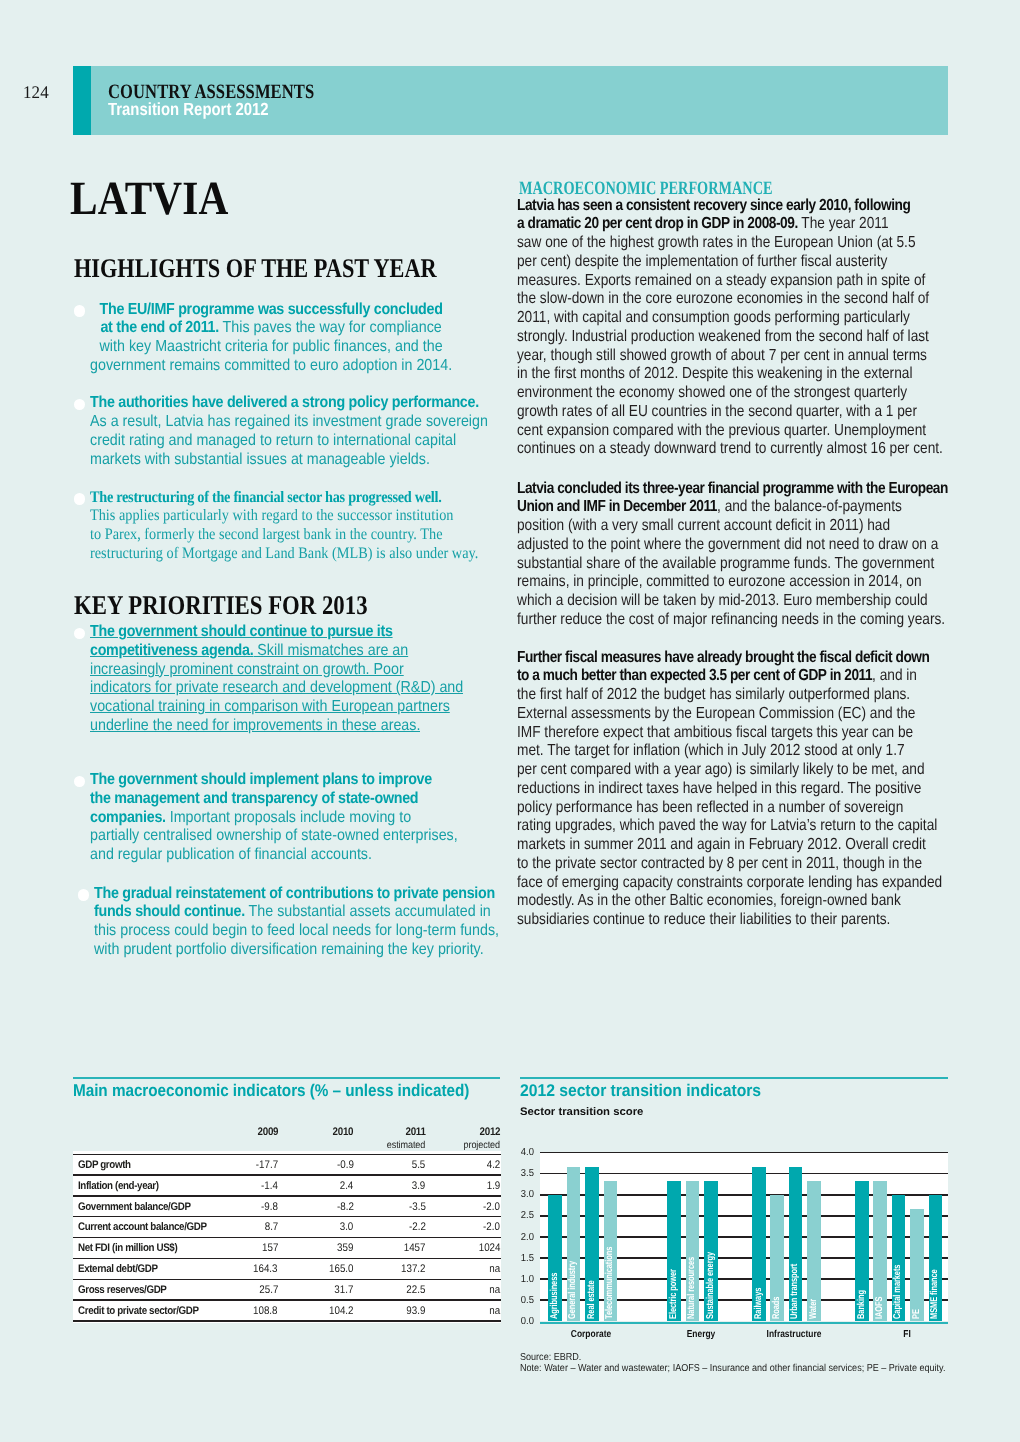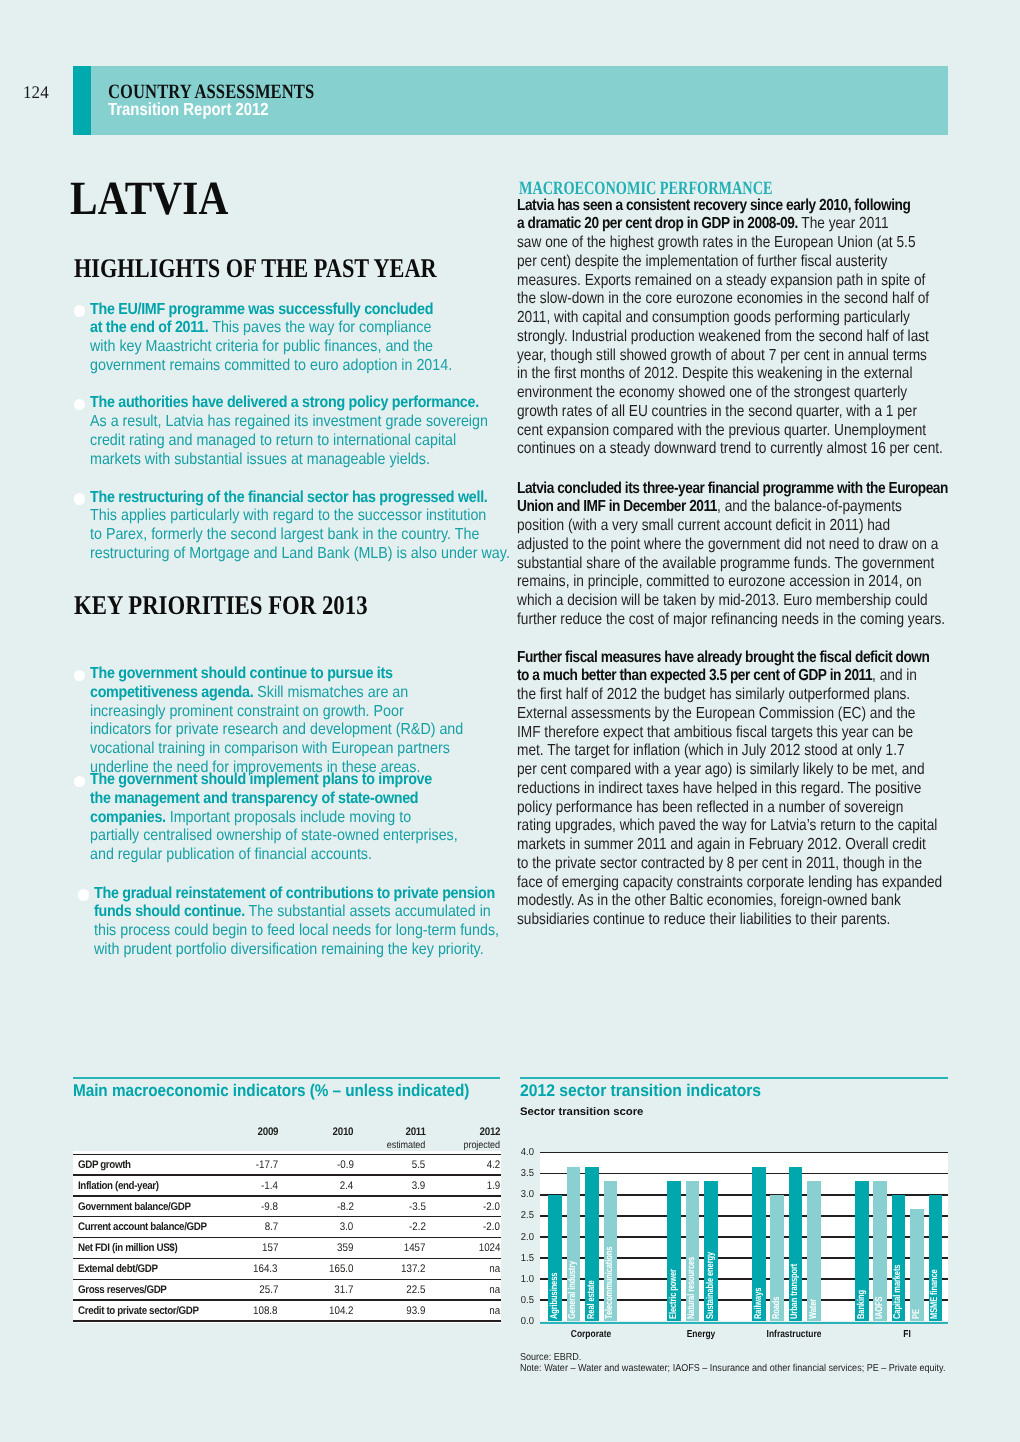--- a/index.html
+++ b/index.html
@@ -94,50 +94,50 @@
 
   <div class="folio">124</div>
   <div class="hdrbar"></div>
   <div class="hdrtab"></div>
   <div class="hdr-t1">COUNTRY ASSESSMENTS</div>
   <div class="hdr-t2">Transition Report 2012</div>
 
   <div class="country">LATVIA</div>
 
   <div class="h2" style="left:73.7px;top:255.4px;">HIGHLIGHTS OF THE PAST YEAR</div>
-  <div class="tb bul" id="hl0" style="left:73px;top:300.5px;">
+  <div class="tb bul" id="hl0" style="left:73px;top:300.5px;text-align:center;">
       <span class="dot"></span>
       <div class="lns">
         <div class="ln"><b>The EU/IMF programme was successfully concluded</b></div>
         <div class="ln"><b>at the end of 2011.</b><span> This paves the way for compliance</span></div>
         <div class="ln"><span>with key Maastricht criteria for public finances, and the</span></div>
         <div class="ln"><span>government remains committed to euro adoption in 2014.</span></div>
       </div>
     </div>
   <div class="tb bul" id="hl1" style="left:73px;top:394.3px;">
       <span class="dot"></span>
       <div class="lns">
         <div class="ln"><b>The authorities have delivered a strong policy performance.</b></div>
         <div class="ln"><span>As a result, Latvia has regained its investment grade sovereign</span></div>
         <div class="ln"><span>credit rating and managed to return to international capital</span></div>
         <div class="ln"><span>markets with substantial issues at manageable yields.</span></div>
       </div>
     </div>
-  <div class="tb bul" id="hl2" style="left:73px;top:488.6px;">
+  <div class="tb bul" id="hl2" style="left:73px;top:488.6px;font-family:Liberation Serif, serif;">
       <span class="dot"></span>
       <div class="lns">
         <div class="ln"><b>The restructuring of the financial sector has progressed well.</b></div>
         <div class="ln"><span>This applies particularly with regard to the successor institution</span></div>
         <div class="ln"><span>to Parex, formerly the second largest bank in the country. The</span></div>
         <div class="ln"><span>restructuring of Mortgage and Land Bank (MLB) is also under way.</span></div>
       </div>
     </div>
 
   <div class="h2" style="left:74.2px;top:592.3px;transform:scaleX(0.844);">KEY PRIORITIES FOR 2013</div>
-  <div class="tb bul" id="kp0" style="left:73px;top:665px;">
+  <div class="tb bul" id="kp0" style="left:73px;top:623px;text-decoration:underline;">
       <span class="dot"></span>
       <div class="lns">
         <div class="ln"><b>The government should continue to pursue its</b></div>
         <div class="ln"><b>competitiveness agenda.</b><span> Skill mismatches are an</span></div>
         <div class="ln"><span>increasingly prominent constraint on growth. Poor</span></div>
         <div class="ln"><span>indicators for private research and development (R&amp;D) and</span></div>
         <div class="ln"><span>vocational training in comparison with European partners</span></div>
         <div class="ln"><span>underline the need for improvements in these areas.</span></div>
       </div>
     </div>

